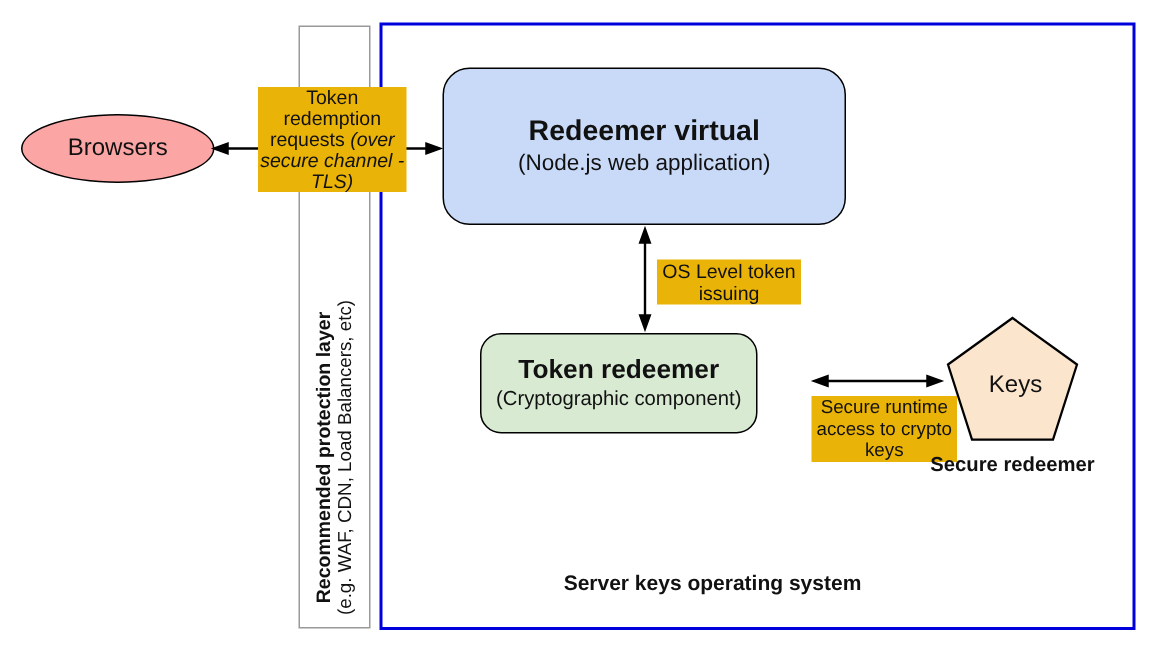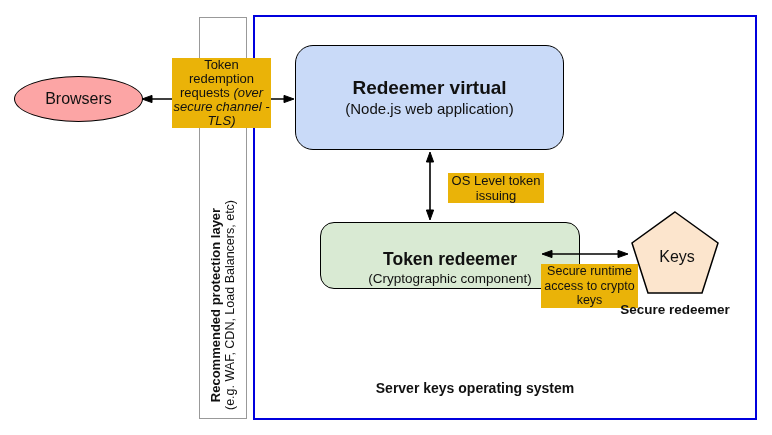--- a/index.html
+++ b/index.html
@@ -24,39 +24,39 @@
     box-sizing:border-box; display:flex; flex-direction:column;
     align-items:center; justify-content:center; text-align:center;
   }
   .redeemer-box {
     left:295px; top:45px; width:269px; height:105px;
     background:#c9daf8; border:1.5px solid #000; border-radius:18px;
   }
   .redeemer-box .title { font-size:19px; font-weight:bold; line-height:1.2; }
   .redeemer-box .subtitle { font-size:15px; line-height:1.25; }
   .token-box {
-    left:320px; top:222px; width:260px; height:67px;
-    background:#d9ead3; border:1.5px solid #000; border-radius:14px;justify-content:flex-end;
+    left:320px; top:222px; width:185px; height:67px;
+    background:#d9ead3; border:1.5px solid #000; border-radius:14px;
   }
   .token-box .title { font-size:17.5px; font-weight:bold; line-height:1.2; }
   .token-box .subtitle { font-size:13.5px; line-height:1.3; }
   .browsers-ellipse {
     left:14px; top:76px; width:129px; height:46px;
     background:#fca5a5; border:1.5px solid #000; border-radius:50%;
     font-size:16px;
   }
 
   
   svg.layer { position:absolute; left:0; top:0; width:772px; height:435px; pointer-events:none; }
 
   
   .lbl { background:#eab308; text-align:center; }
   .arrow1-lbl { left:172px; top:58px; width:99px; font-size:13px; line-height:14px; }
   .arrow1-lbl .it { font-style:italic; }
-  .os-issuing-lbl { left:448px; top:173px; width:96px; font-size:13px; line-height:15px; }
+  .os-issuing-lbl { left:438px; top:173px; width:96px; font-size:13px; line-height:15px; }
   .runtime-lbl { left:541px; top:264px; width:97px; font-size:12.5px; line-height:14.5px; }
   .keys-lbl { left:637px; top:248px; width:80px; font-size:16px; text-align:center; background:transparent; }
   .secure-storage-lbl { left:605px; top:302px; width:140px; font-size:13.5px; font-weight:bold; text-align:center; background:transparent; }
   .os-bottom-lbl { left:275px; top:382px; width:400px; text-align:center; white-space:nowrap; }
   .os-bottom-lbl .title { font-size:14px; font-weight:bold; line-height:13px; }
   .os-bottom-lbl .subtitle { font-size:13.5px; line-height:14px; }
   .protection-lbl {
     left:223px; top:305px; transform:translate(-50%,-50%) rotate(-90deg);
     white-space:nowrap; text-align:center; background:transparent;
   }

